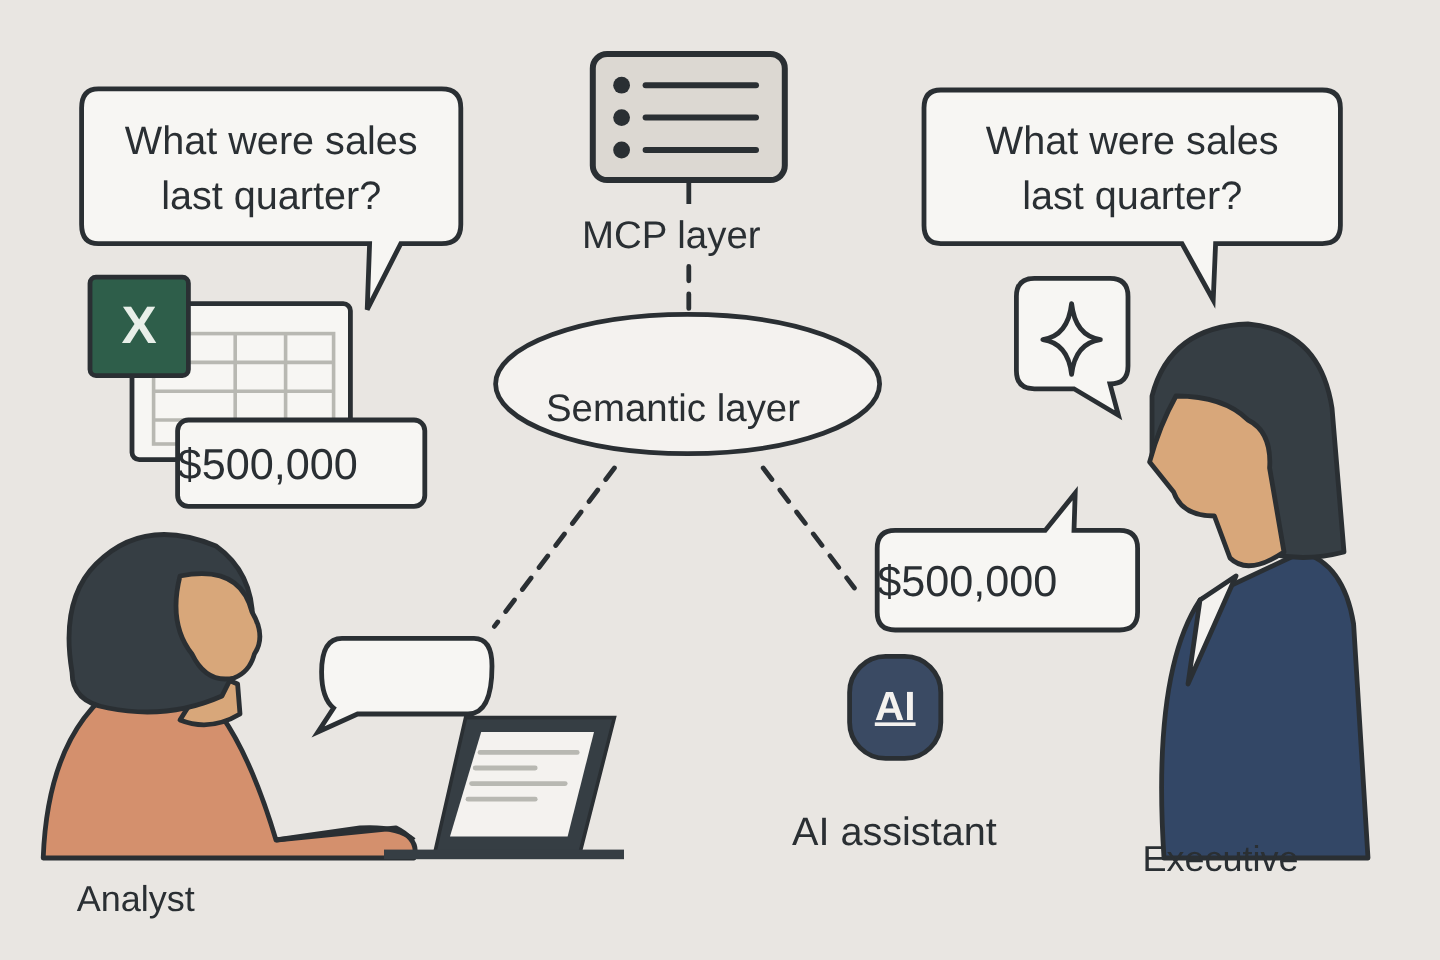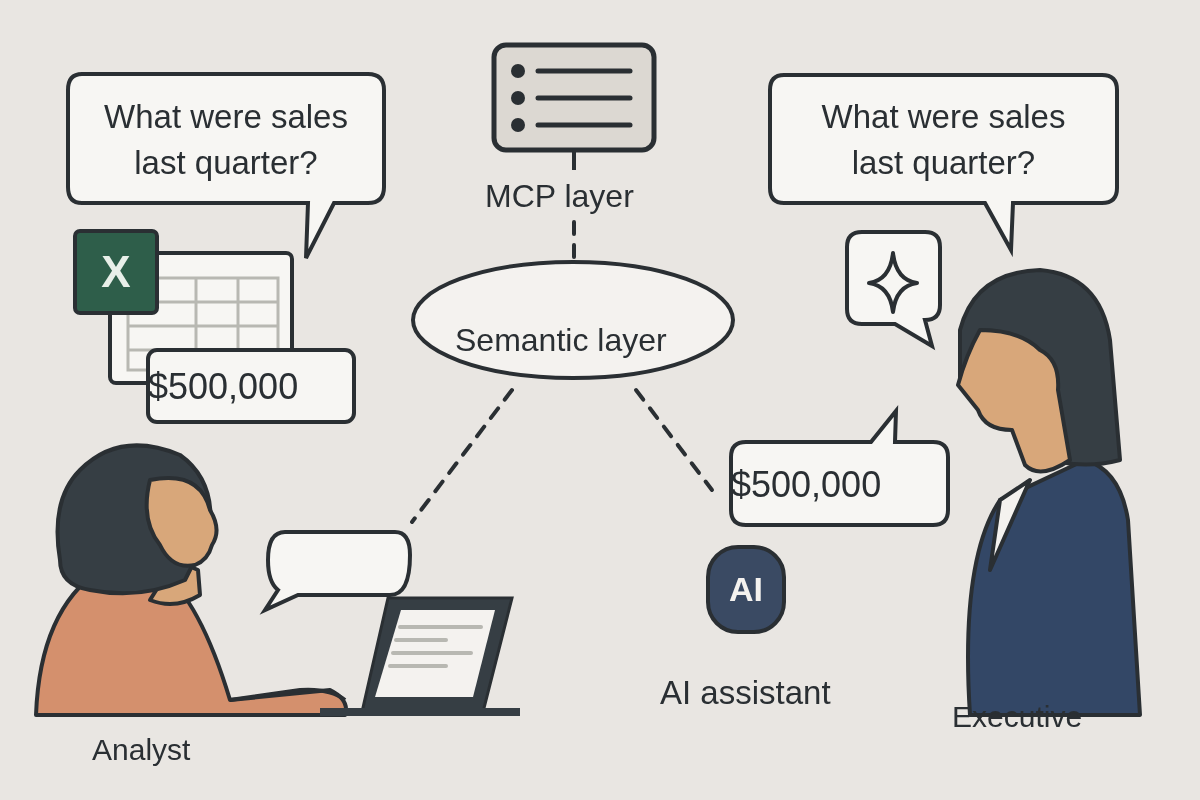--- a/index.html
+++ b/index.html
@@ -101,17 +101,17 @@
 <div class="bubble-text" style="left:770px; top:94px; width:347px;">
   <div>What were sales</div>
   <div>last quarter?</div>
 </div>
 
 <div style="position:absolute; left:75px; top:247px; width:82px; text-align:center; font-size:44px; font-weight:bold; color:#e8efe9;">X</div>
 
 <div class="val-text" style="left:148px; top:366px; width:206px;">$500,000</div>
 <div class="val-text" style="left:731px; top:464px; width:217px;">$500,000</div>
 
-<div style="position:absolute; left:708px; top:570px; width:76px; text-align:center; font-size:34px; font-weight:bold; color:#f4f2ef;">AI</div>
+<div style="position:absolute; left:708px; top:570px; width:76px; text-align:center; font-size:34px; font-weight:bold; color:#f4f2ef;text-decoration:underline;">AI</div>
 <div class="lbl" style="left:660px; top:650px; font-size:33px;margin-top:24px;">AI assistant</div>
 
-<div class="lbl" style="left:92px; top:733px;">Analyst</div>
+<div class="lbl" style="left:64px; top:733px;">Analyst</div>
 <div class="lbl" style="left:952px; top:700px;">Executive</div>
 
 </body></html>

